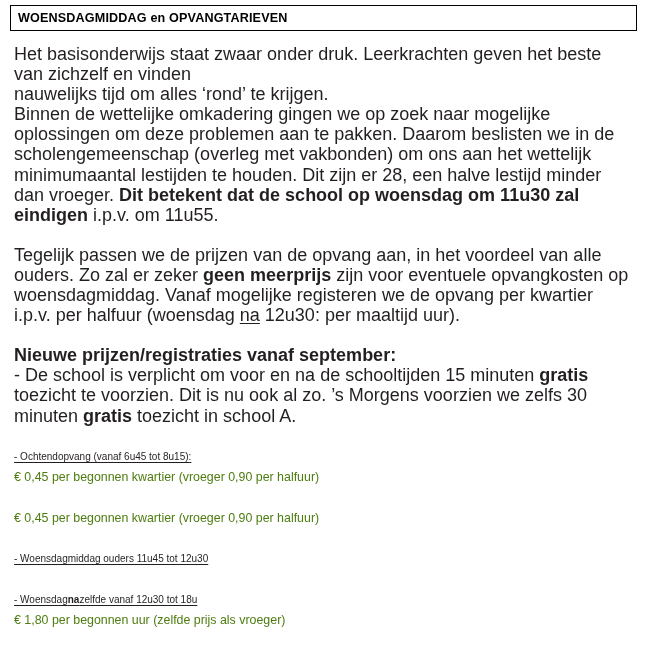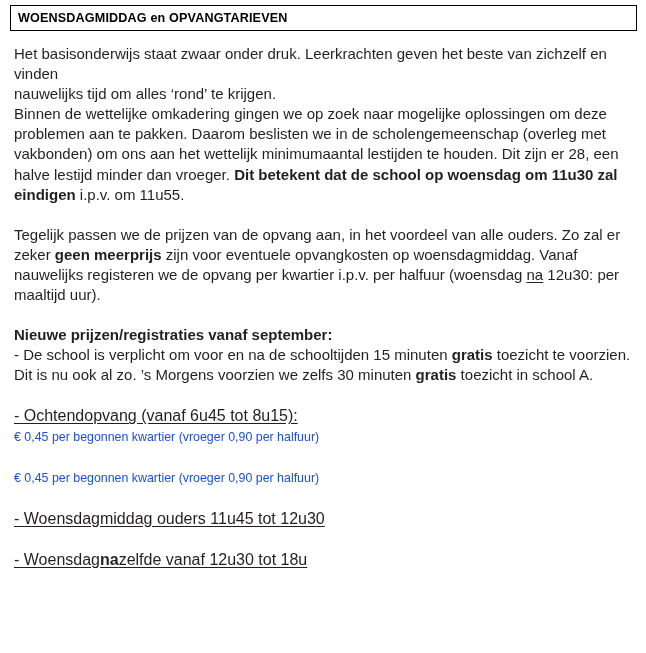--- a/index.html
+++ b/index.html
@@ -40,45 +40,45 @@
     padding-left: 7px;
     color: #000000;
   }
   .body-area {
     position: absolute;
     left: 14px;
     top: 44px;
     width: 620px;
   }
   .para {
-    font-size: 15px;
+    font-size: 18px;
     line-height: 20.1px;
     margin: 0;
     text-align: left;
     color: #231f20;
   }
   .gap-med { height: 20px; }
   .gap-sec { height: 21px; }
   b { font-weight: bold; }
   u { text-decoration: underline; text-underline-offset: 1.5px; }
   .sec-head {
-    font-size: 16px;
+    font-size: 10px;
     line-height: 20.1px;
     margin: 0;
     color: #231f20;
   }
   .sec-head span.ul {
     text-decoration: underline;
     text-underline-offset: 1.5px;
   }
   .sec-body {
     font-size: 12.4px;
     line-height: 20.1px;
     margin: 0;
-    color: #1d4ed8;
+    color: #4d7c0f;
   }
 </style>
 </head>
 <body>
 
 <div class="page">
 
   <div class="title-box">
     <span class="title-text">WOENSDAGMIDDAG en OPVANGTARIEVEN</span>
   </div>
@@ -87,21 +87,21 @@
 
     <p class="para">
       <span>Het basisonderwijs staat zwaar onder druk. Leerkrachten geven het beste van zichzelf en vinden</span><br>
       <span>nauwelijks tijd om alles ‘rond’ te krijgen.</span><br>
       <span>Binnen de wettelijke omkadering gingen we op zoek naar mogelijke oplossingen om deze problemen aan te pakken. Daarom beslisten we in de scholengemeenschap (overleg met vakbonden) om ons aan het wettelijk minimumaantal lestijden te houden. Dit zijn er 28, een halve lestijd minder dan vroeger. </span><b>Dit betekent dat de school op woensdag om 11u30 zal eindigen</b><span> i.p.v. om 11u55.</span>
     </p>
 
     <div class="gap-med"></div>
 
     <p class="para">
-      <span>Tegelijk passen we de prijzen van de opvang aan, in het voordeel van alle ouders. Zo zal er zeker </span><b>geen meerprijs</b><span> zijn voor eventuele opvangkosten op woensdagmiddag. Vanaf nauwelijks registeren we de opvang per kwartier i.p.v. per halfuur (woensdag </span><u>na</u><span> 12u30: per maaltijd uur).</span>
+      <span>Tegelijk passen we de prijzen van de opvang aan, in het voordeel van alle ouders. Zo zal er zeker </span><b>geen meerprijs</b><span> zijn voor eventuele opvangkosten op woensdagmiddag. Vanaf mogelijke registeren we de opvang per kwartier i.p.v. per halfuur (woensdag </span><u>na</u><span> 12u30: per maaltijd uur).</span>
     </p>
 
     <div class="gap-med"></div>
 
     <p class="para">
       <b>Nieuwe prijzen/registraties vanaf september:</b><br>
       <span>- De school is verplicht om voor en na de schooltijden 15 minuten </span><b>gratis</b><span> toezicht te voorzien. Dit is nu ook al zo. ’s Morgens voorzien we zelfs 30 minuten </span><b>gratis</b><span> toezicht in school A.</span>
     </p>
 
     <div class="gap-sec"></div>
@@ -120,20 +120,21 @@
     <div class="gap-sec"></div>
 
     <div>
       <p class="sec-head"><span class="ul">- Woensdagmiddag ouders 11u45 tot 12u30</span></p>
     </div>
 
     <div class="gap-sec"></div>
 
     <div>
       <p class="sec-head"><span class="ul"><span>- Woensdag</span><b>na</b><span>zelfde vanaf 12u30 tot 18u</span></span></p>
+      <p class="sec-body">€ 1,80 per begonnen uur (zelfde prijs als vroeger)</p>
     </div>
 
     <div class="gap-sec"></div>
 
 
     <div class="gap-sec"></div>
 
     <div>
       <p class="sec-head"></p>
 

